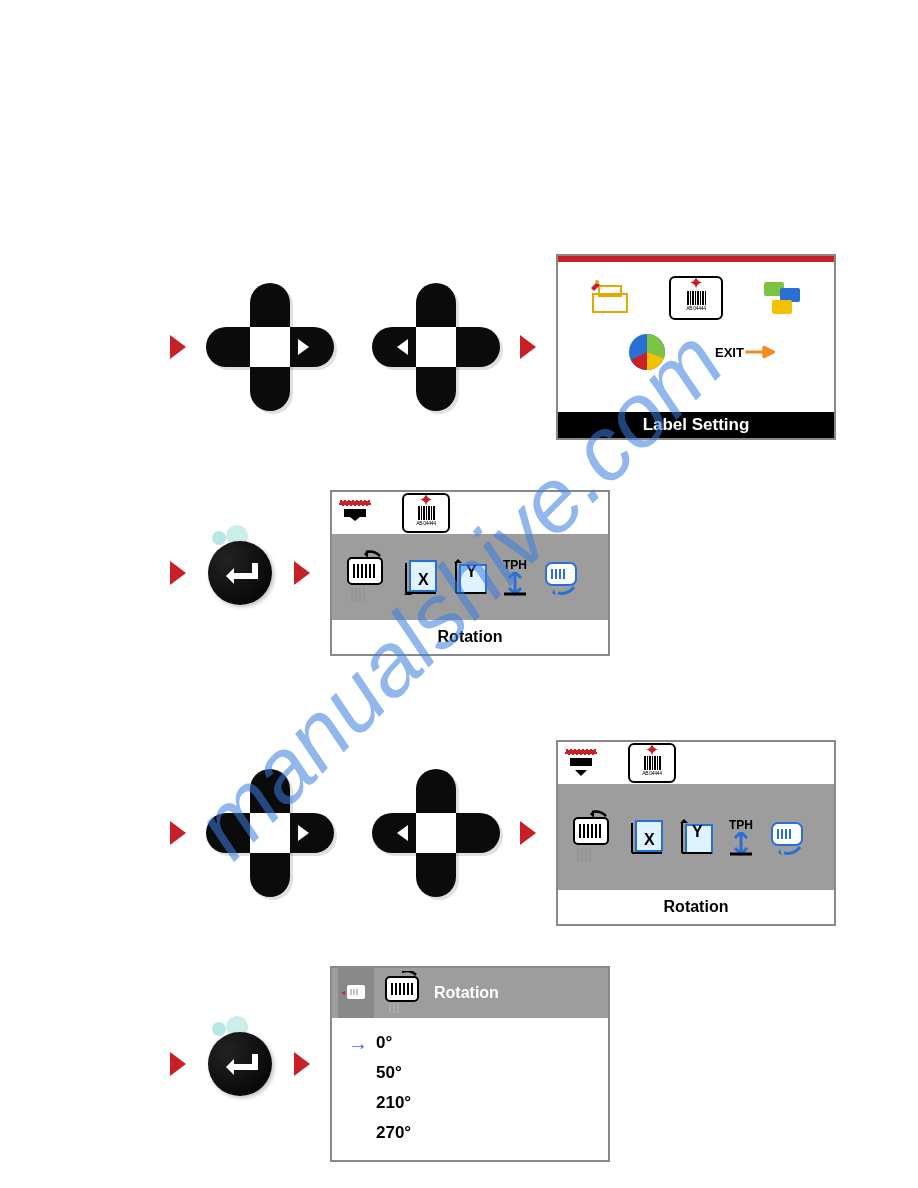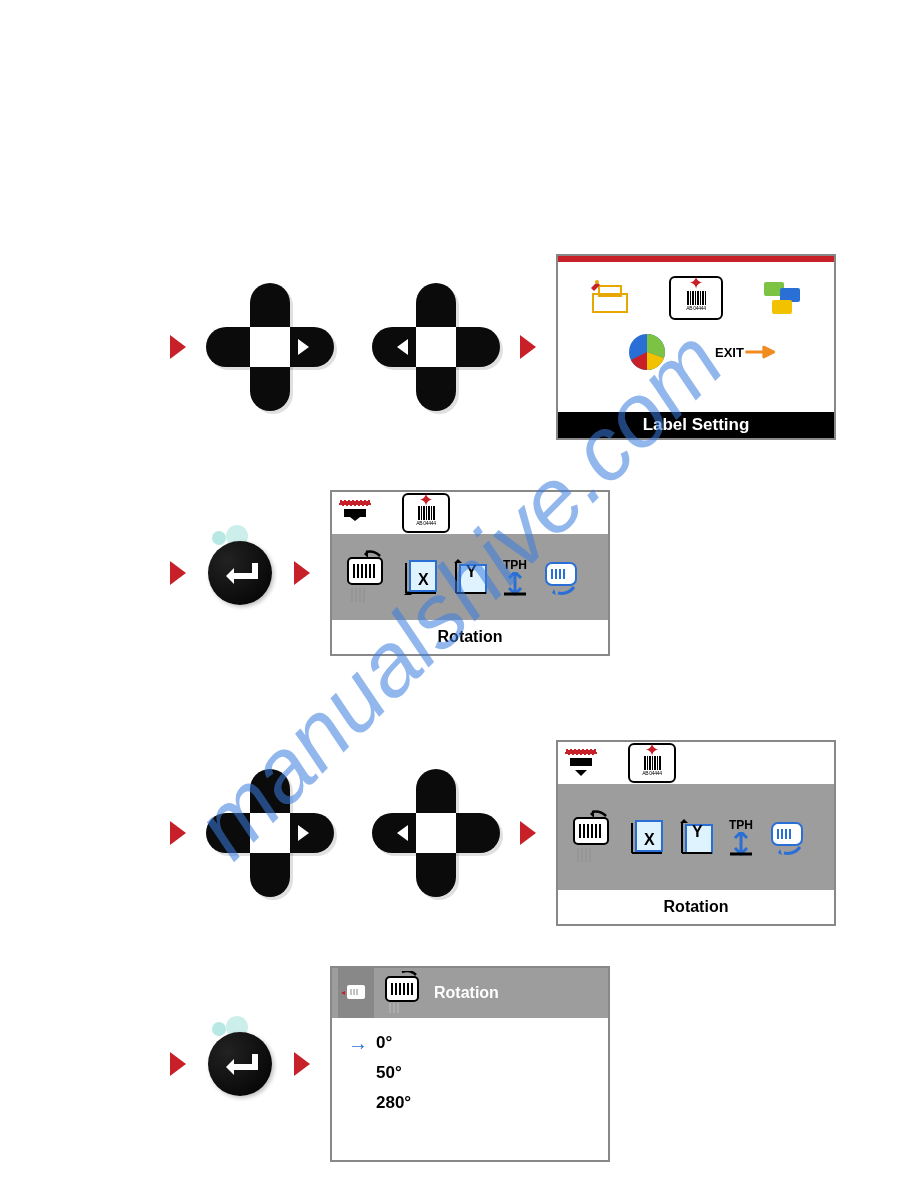--- a/index.html
+++ b/index.html
@@ -513,17 +513,21 @@
       <div class="opt">
         <span style="color:#2a6fd6;font-size:20px;width:18px;">→</span>
         <span>0°</span>
       </div>
       <div class="opt">
         <span style="width:18px;"></span>
         <span>50°</span>
       </div>
       <div class="opt">
         <span style="width:18px;"></span>
-        <span>280°</span>
+        <span>210°</span>
+      </div>
+      <div class="opt">
+        <span style="width:18px;"></span>
+        <span>270°</span>
       </div>
     </div>
   </div>
 </div>
 
 </body></html>

